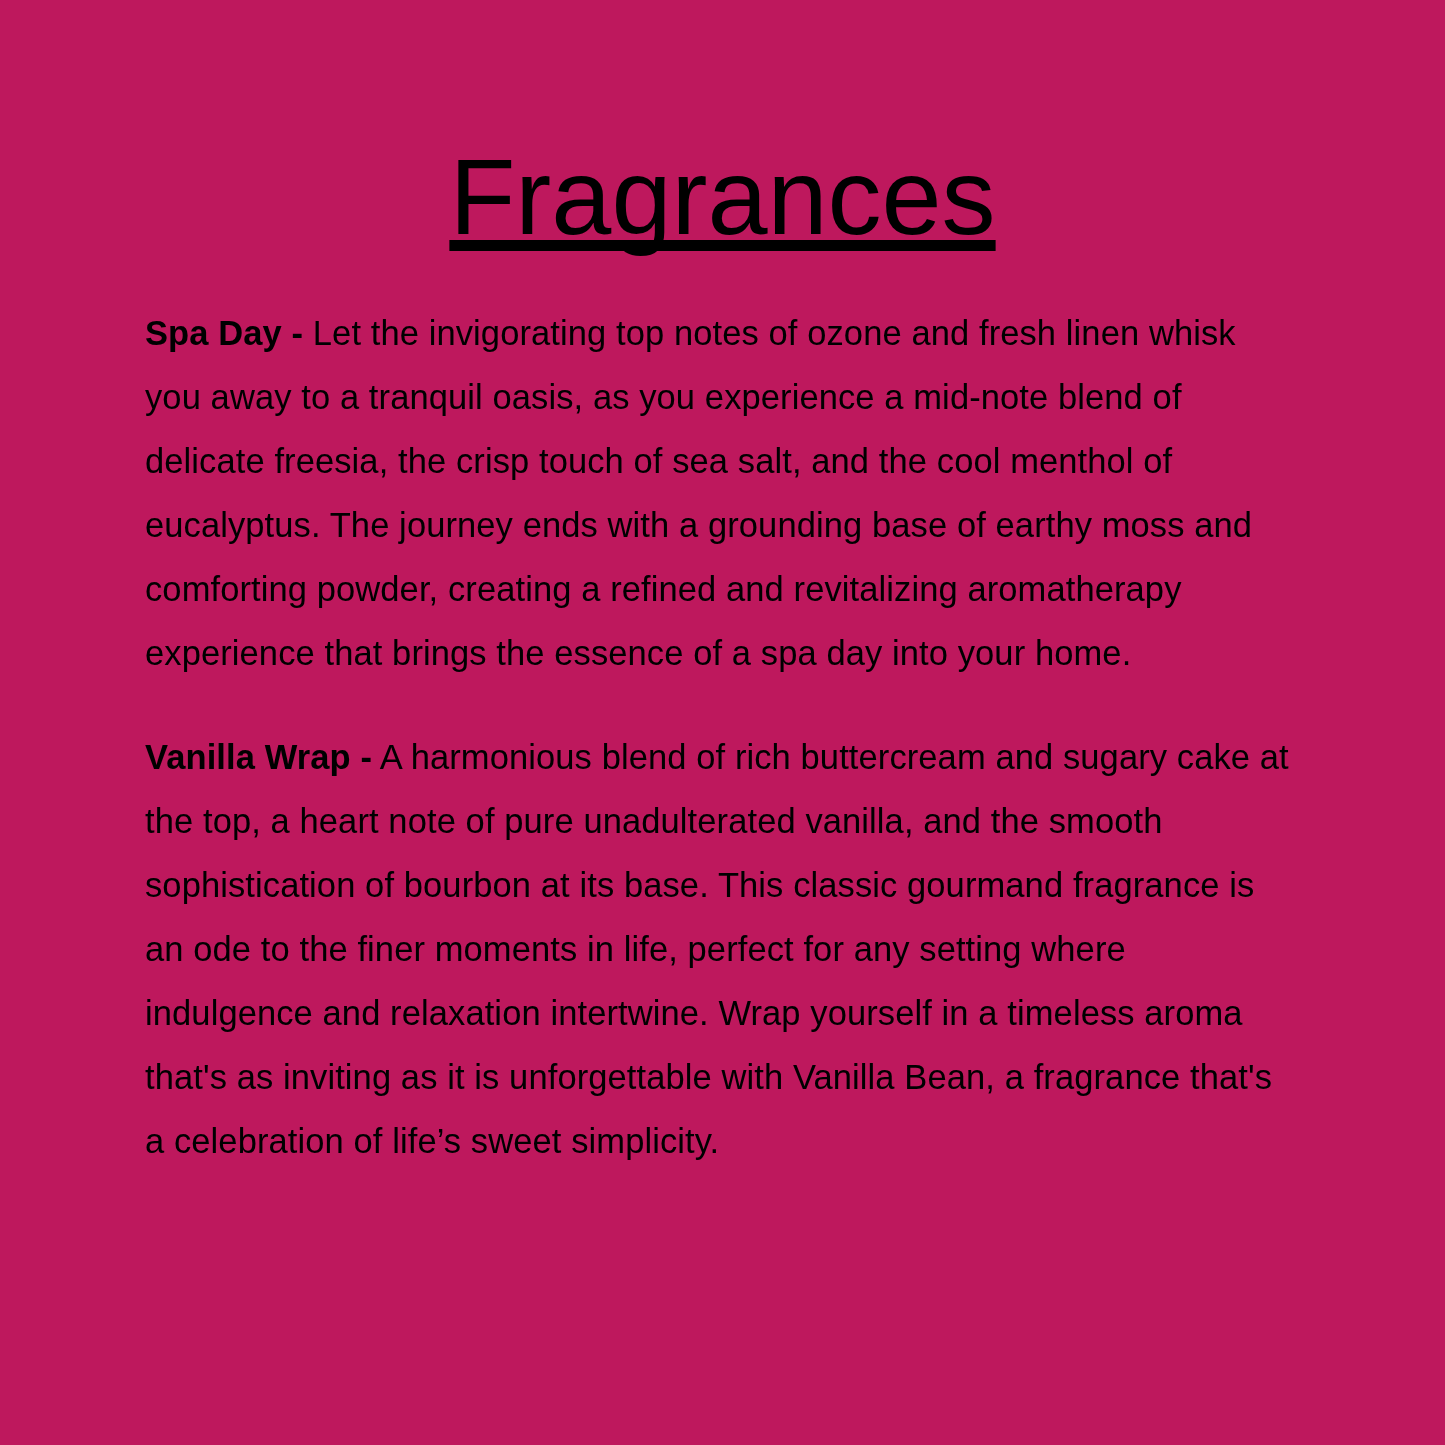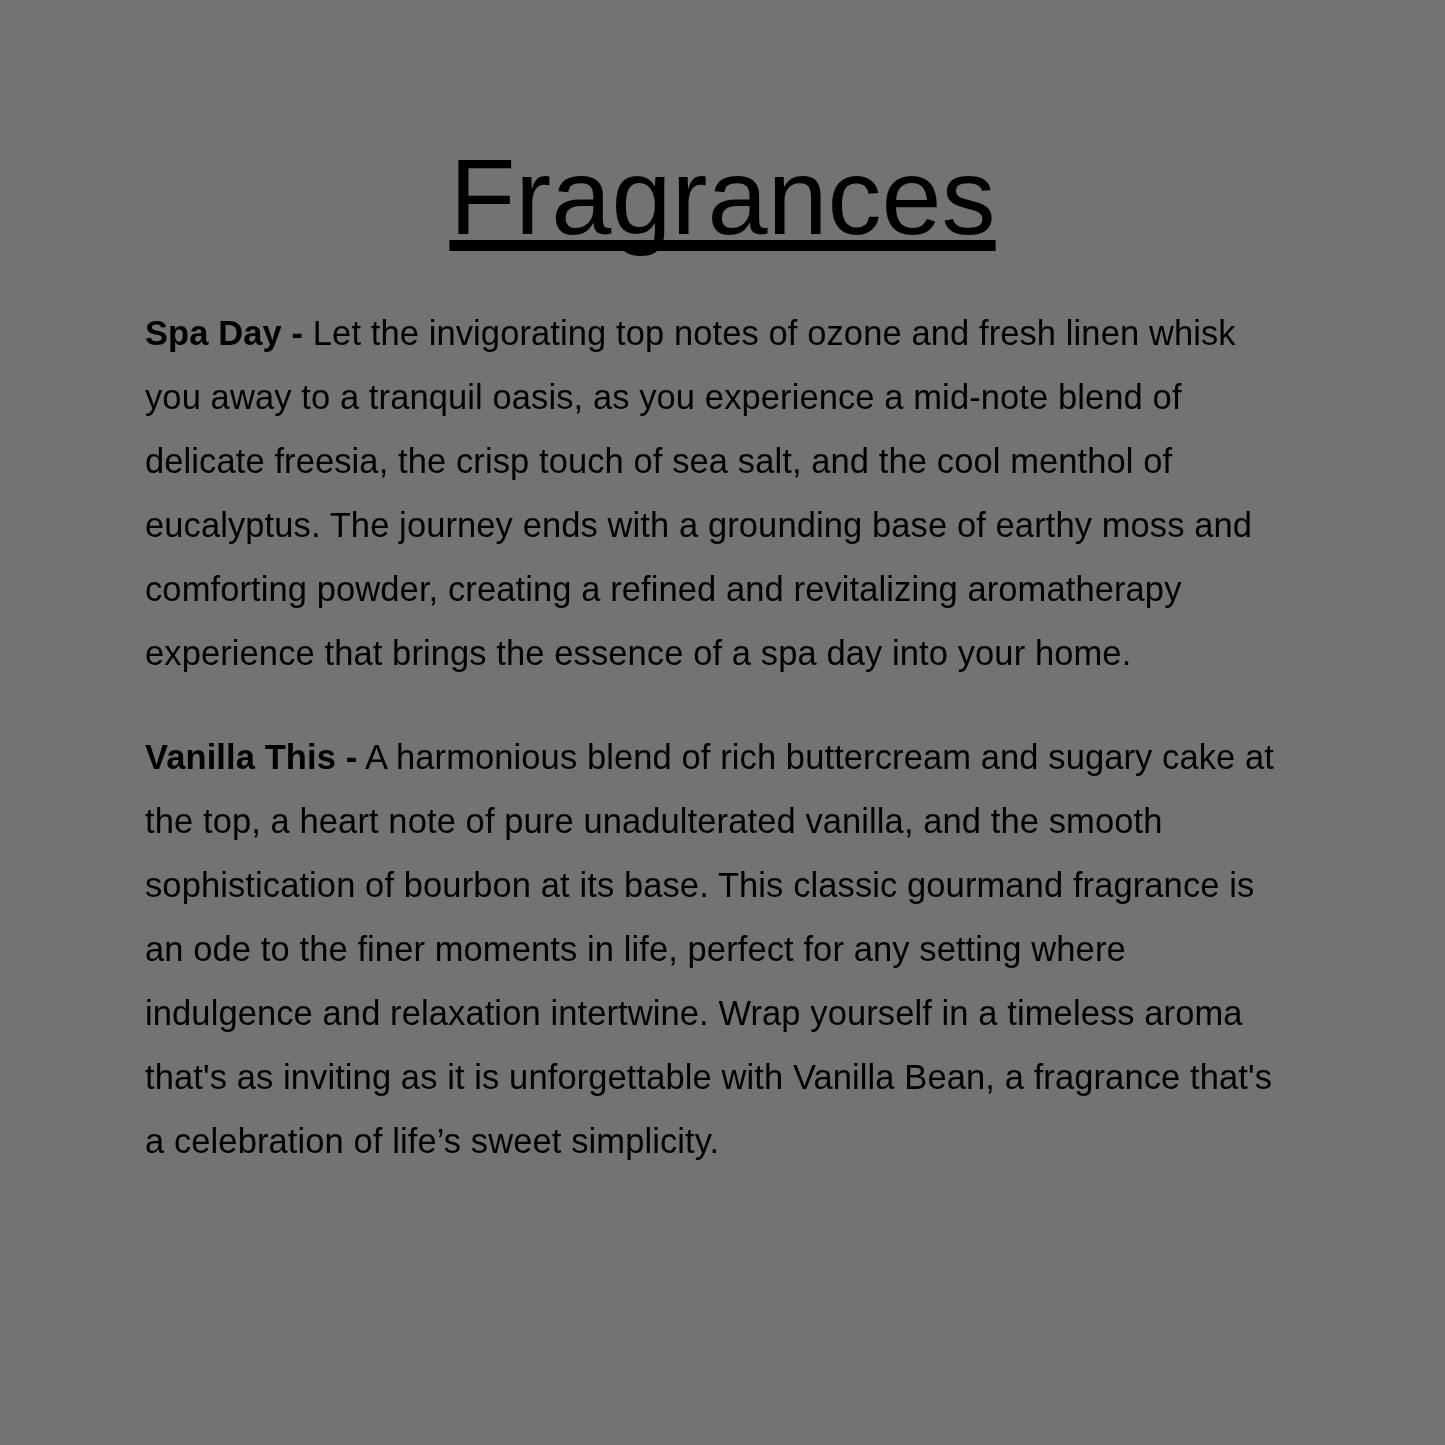--- a/index.html
+++ b/index.html
@@ -30,25 +30,25 @@
     line-height: 64px;
     letter-spacing: 0.1px;
   }
   .frag-name {
     font-weight: 700;
   }
 </style>
 </head>
 <body>
 
-<div class="page" style="background: #737373; color: rgb(0, 0, 0);">
+<div class="page" style="background: #be185d; color: rgb(0, 0, 0);">
   <h1 class="title">Fragrances</h1>
   <div class="content">
     <p class="frag">
       <span class="frag-name">Spa Day -</span>
       <span class="frag-desc">Let the invigorating top notes of ozone and fresh linen whisk you away to a tranquil oasis, as you experience a mid-note blend of delicate freesia, the crisp touch of sea salt, and the cool menthol of eucalyptus. The journey ends with a grounding base of earthy moss and comforting powder, creating a refined and revitalizing aromatherapy experience that brings the essence of a spa day into your home.</span>
     </p>
     <p class="frag">
-      <span class="frag-name">Vanilla This -</span>
+      <span class="frag-name">Vanilla Wrap -</span>
       <span class="frag-desc">A harmonious blend of rich buttercream and sugary cake at the top, a heart note of pure unadulterated vanilla, and the smooth sophistication of bourbon at its base. This classic gourmand fragrance is an ode to the finer moments in life, perfect for any setting where indulgence and relaxation intertwine. Wrap yourself in a timeless aroma that's as inviting as it is unforgettable with Vanilla Bean, a fragrance that's a celebration of life’s sweet simplicity.</span>
     </p>
   </div>
 </div>
 
 </body></html>

